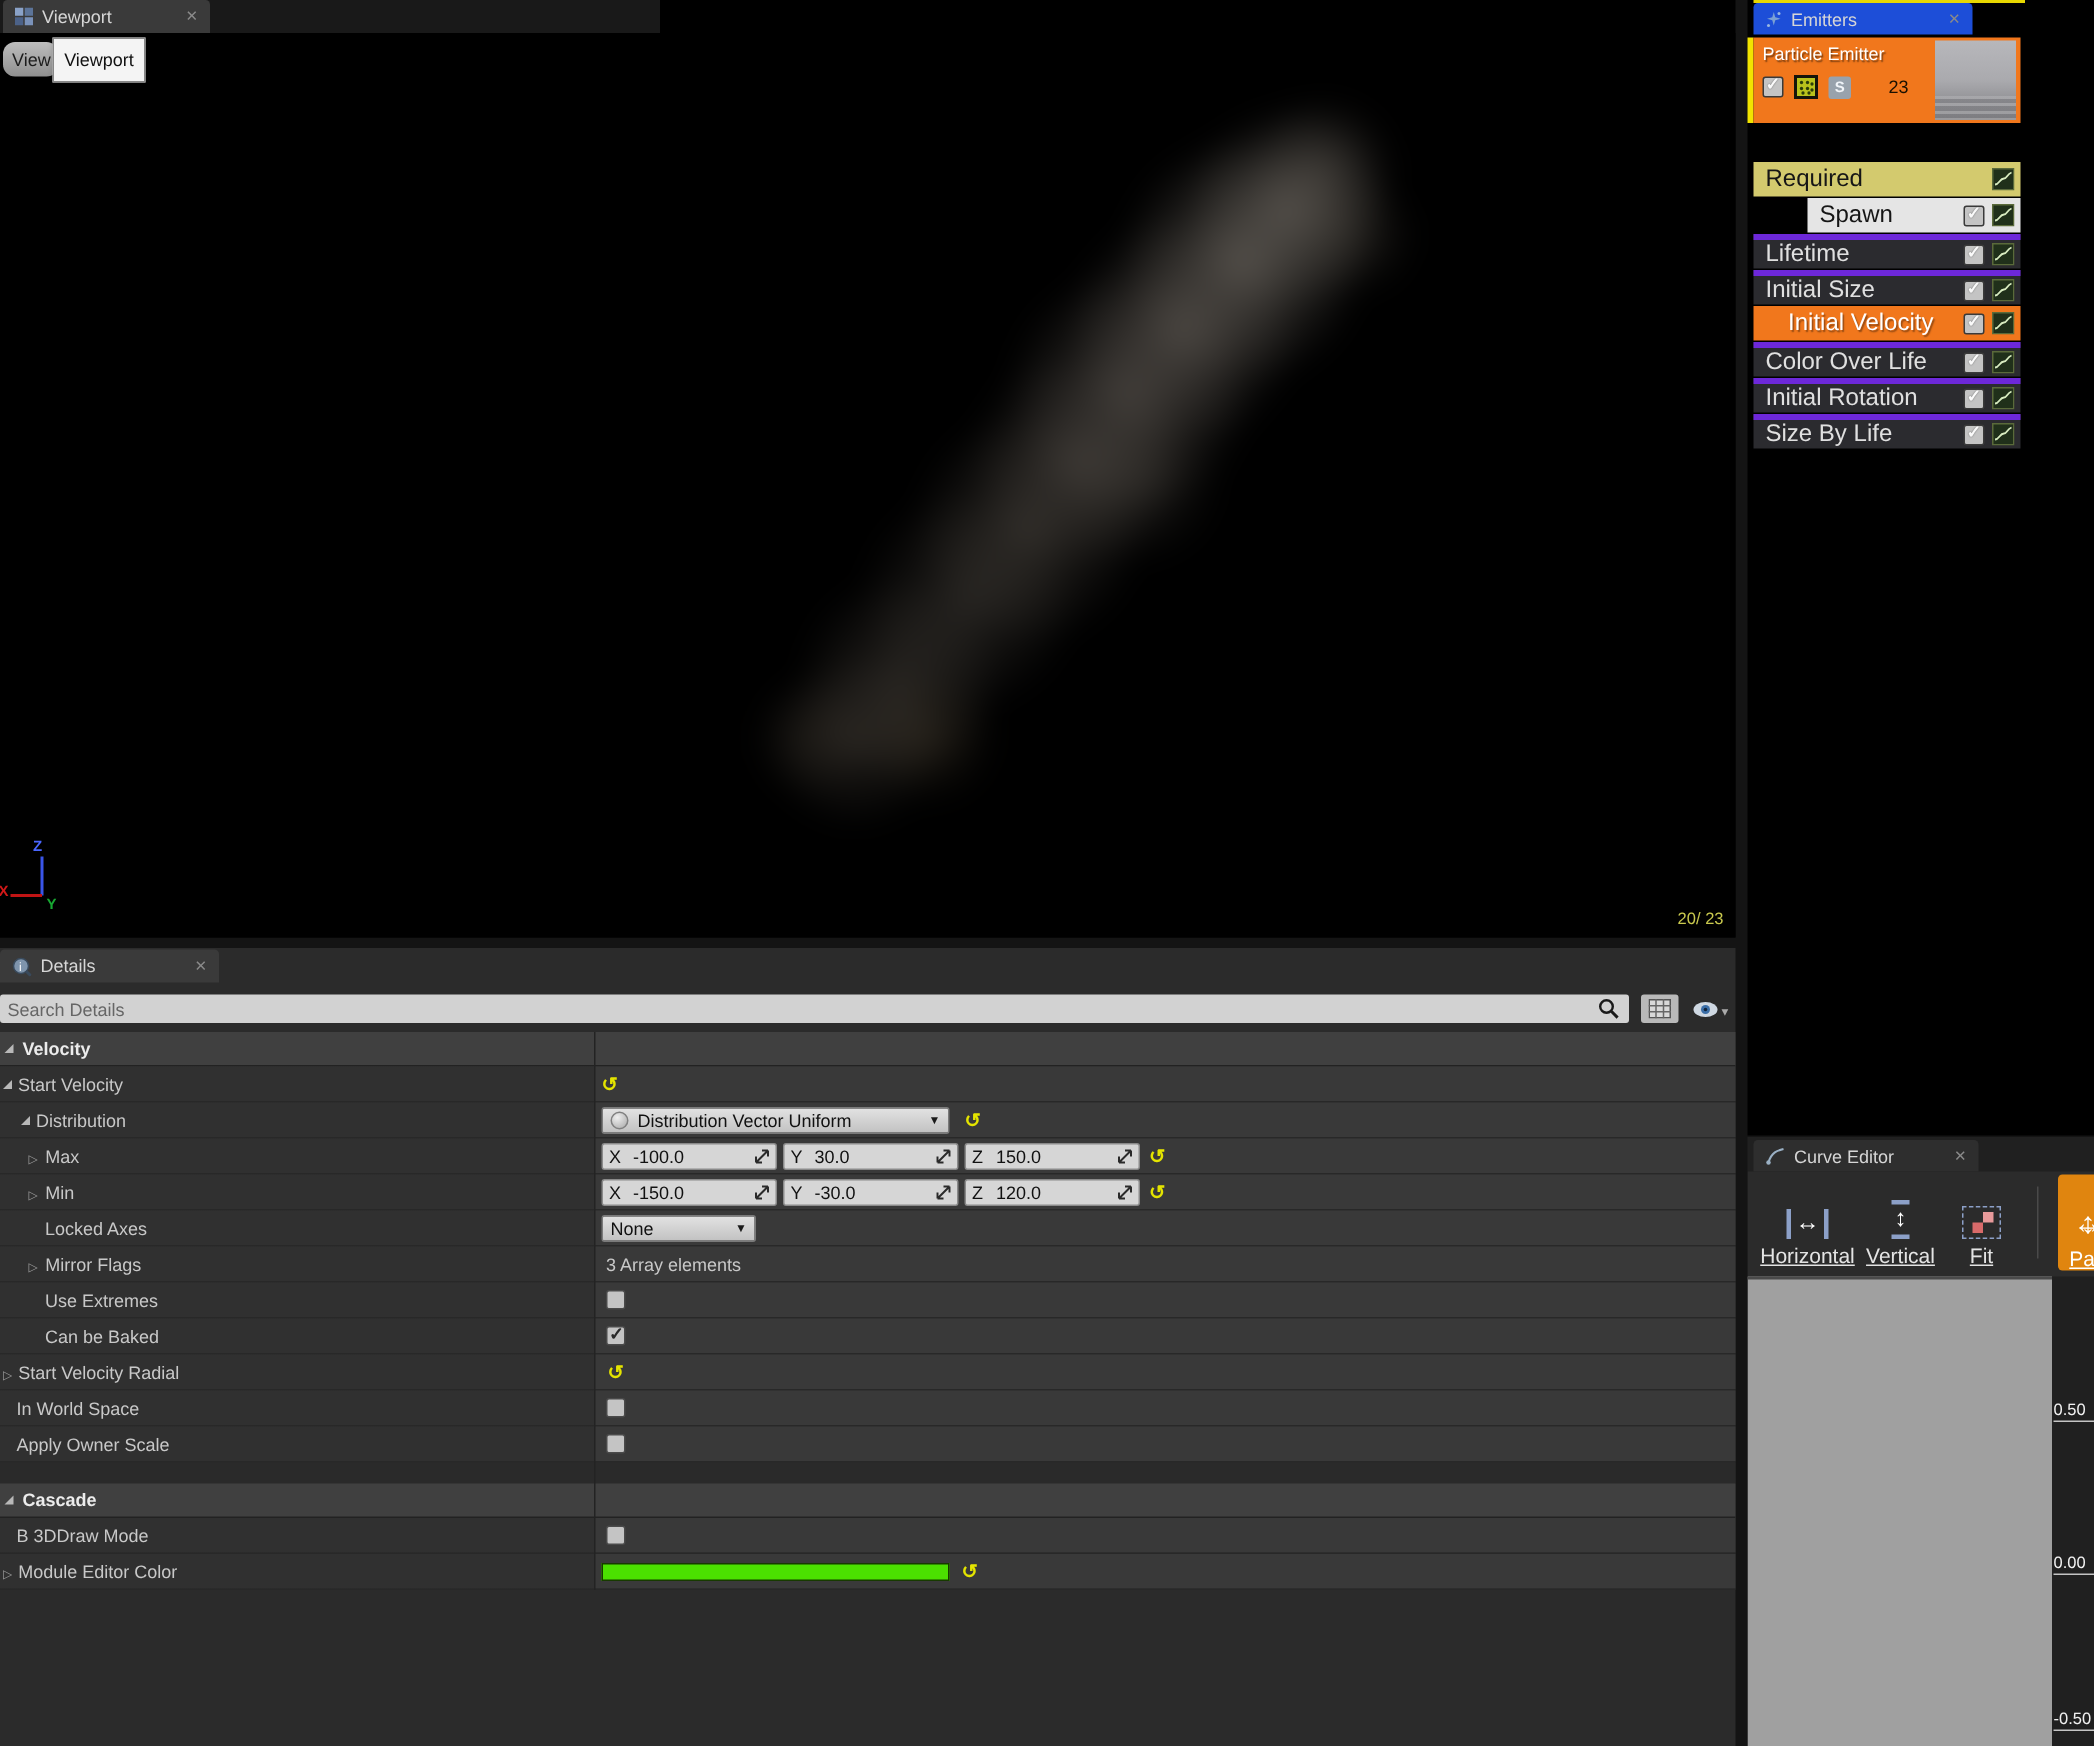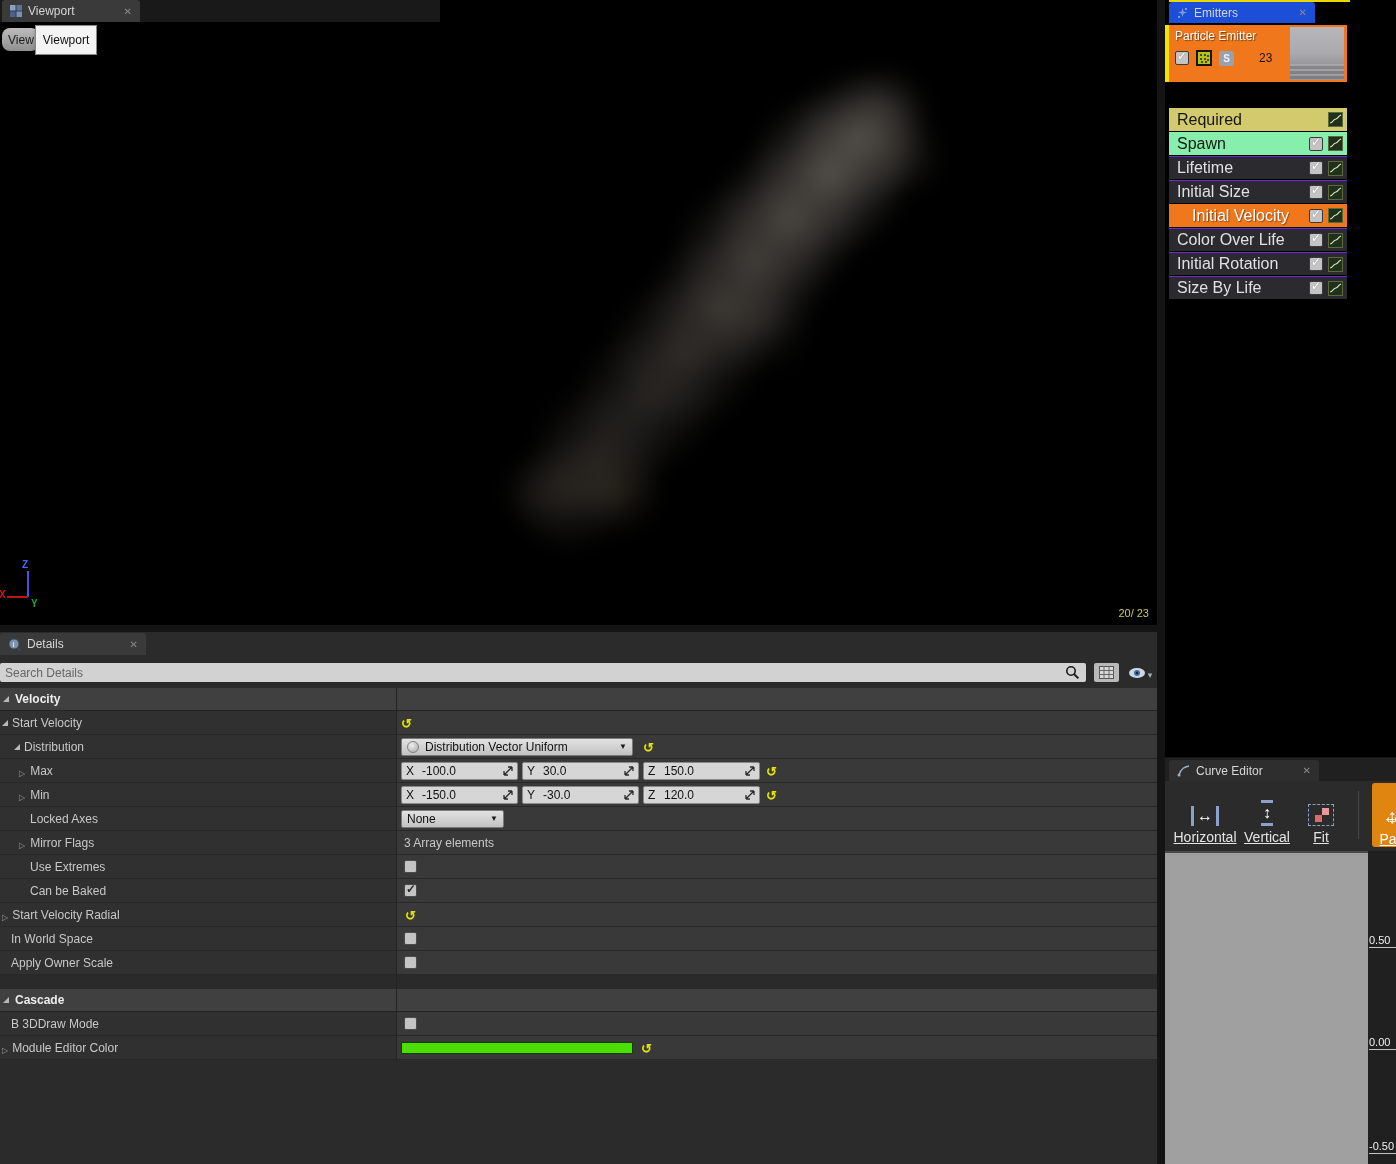--- a/index.html
+++ b/index.html
@@ -66,24 +66,24 @@
   #em-block { position:absolute; left:4px; top:25px; width:178px; height:57px; background:#f1771c; }
   #em-name { position:absolute; left:6px; top:4px; color:#fff; font-size:12px; text-shadow:1px 1px 1px rgba(0,0,0,.5); }
   #em-controls { position:absolute; left:6px; top:25px; display:flex; align-items:center; gap:7px; }
   #em-count { color:#1a1000; font-size:12px; margin-left:18px; }
   #em-thumb { position:absolute; right:3px; top:2px; width:54px; height:53px; background:linear-gradient(180deg,#b7b7bb 0%,#aaaaae 50%,#96969a 72%,#88888c 100%); }
   #em-thumb::after { content:""; position:absolute; left:0; right:0; bottom:0; height:16px; background:repeating-linear-gradient(180deg, rgba(255,255,255,.15) 0 2px, rgba(90,90,95,.25) 2px 5px); }
   .sbadge { width:15px; height:15px; background:#98a2ac; color:#f0f4f8; font-size:10px; font-weight:bold; display:flex; align-items:center; justify-content:center; border-radius:2px; }
   #em-modules { position:absolute; left:4px; top:108px; width:178px; }
   .mrow { height:23px; margin-bottom:1px; display:flex; align-items:center; padding:0 4px 0 8px; gap:5px; }
   .mlabel { font-size:16px; flex:1; white-space:nowrap; }
-  .m-dark { background:#2b2b2f; border-top:1px solid #6d28d9; }
+  .m-dark { background:#2b2b2f; border-top:4px solid #6d28d9; }
   .m-dark .mlabel { color:#e0e0e0; }
   .m-required { background:#d3ca6e; } .m-required .mlabel { color:#161616; }
-  .m-spawn { background:#86efac; } .m-spawn .mlabel { color:#161616; }
+  .m-spawn { background:#e5e5e5;margin-left:36px; } .m-spawn .mlabel { color:#161616; }
   .m-sel { background:#f1771c;text-align:center; } .m-sel .mlabel { color:#fff; text-shadow:1px 1px 1px rgba(0,0,0,.4); }
   .mcheck { width:14px; height:14px; background:#c4c4c4; border:1px solid #3a3a3a; border-radius:2px; position:relative; }
   .mcheck::after { content:"✓"; position:absolute; left:1px; top:-3px; color:#fafafa; font-size:12px; font-weight:bold; text-shadow:0 0 1px #555; }
 
   
   #curve-panel { left:1165px; top:758px; width:231px; height:406px; background:#202020; overflow:hidden; }
   #cv-tab { left:4px; top:2px; width:150px; height:21px; background:#2e2e2e; }
   #cv-toolbar { position:absolute; left:0; top:23px; width:231px; height:70px; background:#2b2b2b; }
   .cv-btn { position:absolute; top:4px; height:60px; display:flex; flex-direction:column; align-items:center; justify-content:flex-end; gap:3px; }
   .cv-btn-label { font-size:14px; color:#e4e4e4;text-decoration:underline; }

